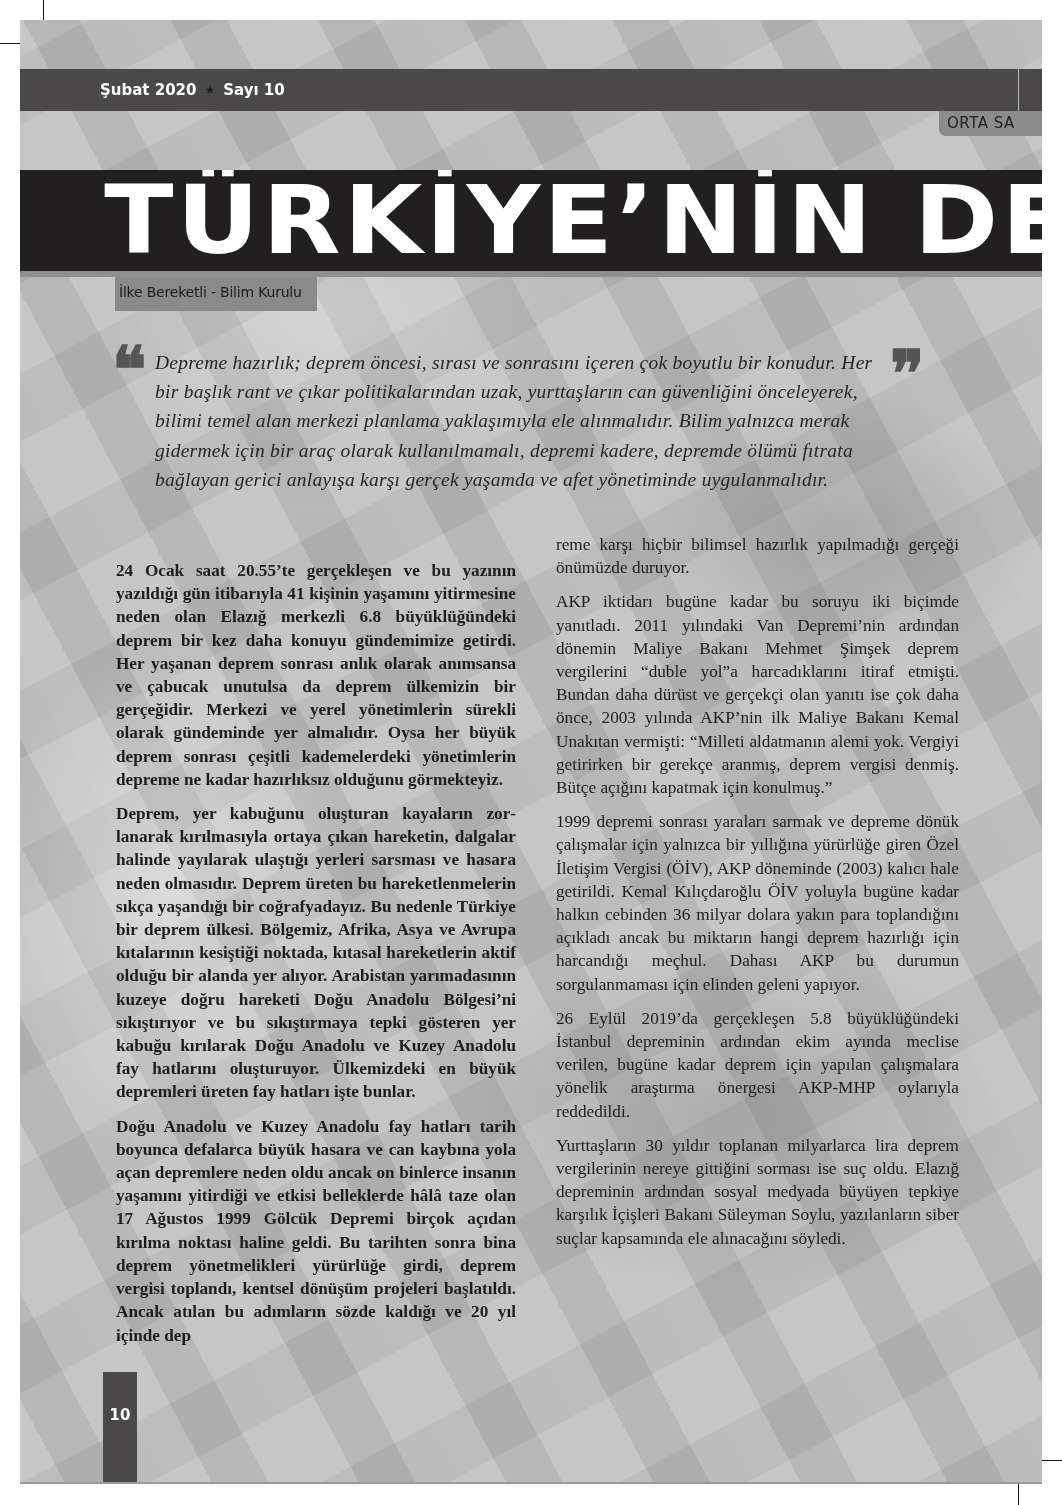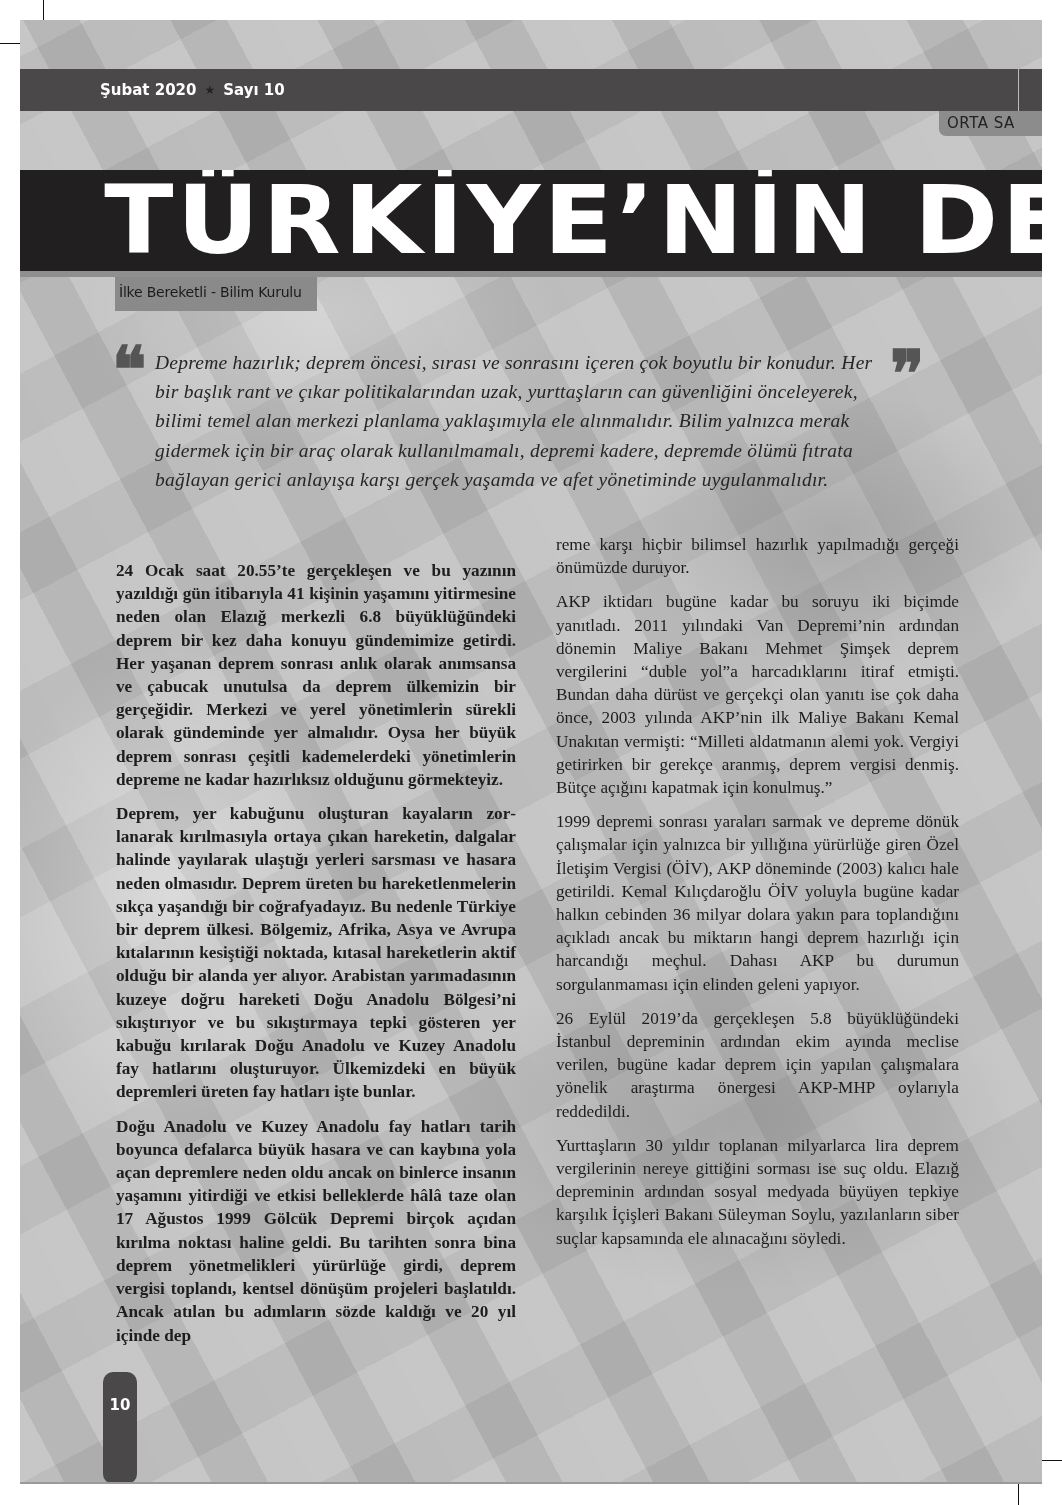--- a/index.html
+++ b/index.html
@@ -73,22 +73,22 @@
   .col-left { left: 96px; top: 539px; width: 400px; font-weight: bold; }
   .col-right { left: 524px; top: 513px; width: 403px; margin-left: 12px; }
   .col p { margin-bottom: 11px; }
   .col h3 {
     font-family: "DejaVu Sans", sans-serif; font-weight: bold; font-size: 15.5px; line-height: 22px;
     color: #1a1a1a; margin: 3px 0 9px 0; text-align: left;
   }
 
   .page-tab {
     position: absolute; left: 83px; top: 1352px; width: 34px; height: 112px; background: #4a4849;
-    display: flex; justify-content: center; padding-top: 24px;
-    font-family: "DejaVu Sans", sans-serif; font-weight: bold; color: #fff; font-size: 15px; border-radius: 10px;
+    display: flex; justify-content: center; padding-top: 34px;
+    font-family: "DejaVu Sans", sans-serif; font-weight: bold; color: #fff; font-size: 15px;
   }
   .page-bottom-line { position: absolute; left: 0; top: 1462px; width: 1022px; height: 2px; background: #9a9a9a; }
 </style>
 </head>
 <body>
 
 <div class="crop" style="left:43px;top:0;width:1px;height:32px;"></div>
 <div class="crop" style="left:0;top:43px;width:32px;height:1px;"></div>
 <div class="crop" style="left:1018px;top:1472px;width:1px;height:33px;"></div>
 <div class="crop" style="left:1032px;top:1460px;width:30px;height:1px;"></div>

